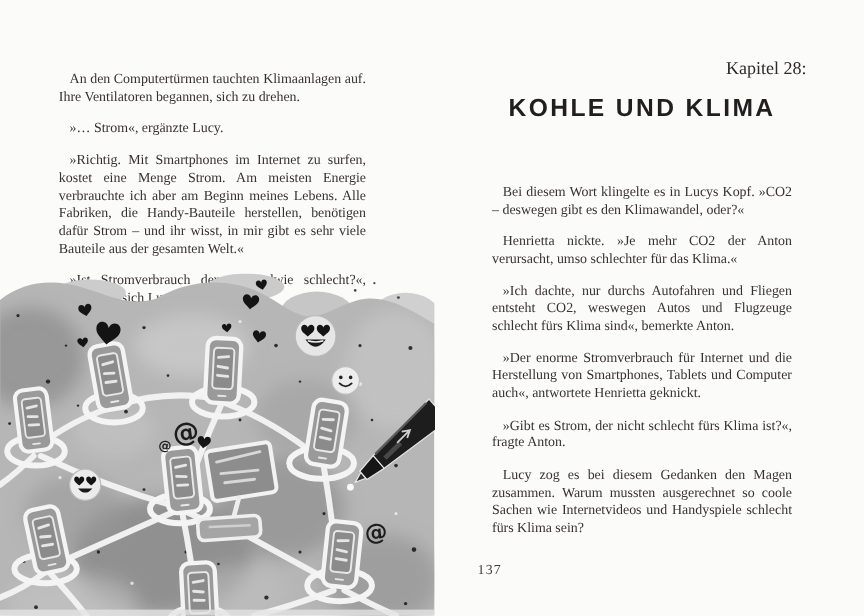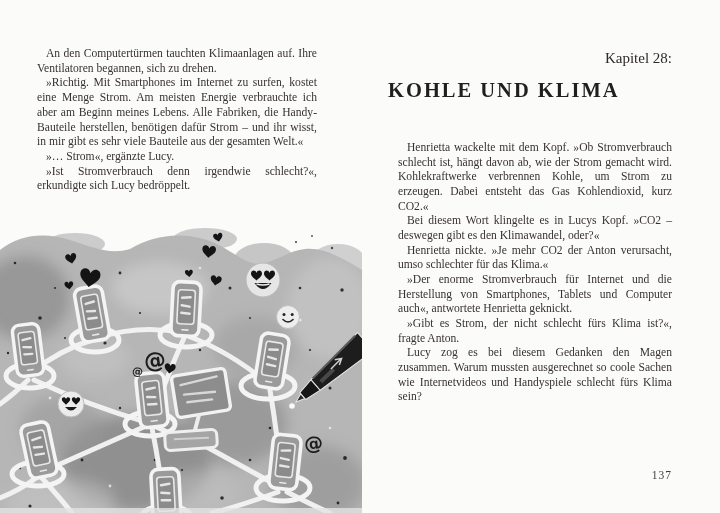--- a/index.html
+++ b/index.html
@@ -6,53 +6,53 @@
   body{
     width:720px;height:513px;position:relative;overflow:hidden;
     background:#fbfbfa;
     font-family:"Liberation Serif", serif;
     color:#383133;
   }
   .page-left-text{
     position:absolute;left:37px;top:47px;width:280px;
     font-size:11.6px;line-height:14.7px;text-align:justify;
   }
-  .page-left-text p, .page-right-text p{margin:0;text-indent:9px;}
+  .page-left-text p, .page-right-text p{margin:12px;text-indent:9px;}
   .kicker{
     position:absolute;left:398px;top:50px;width:274px;
     text-align:right;font-size:15px;color:#2e292b;
   }
   .chapter-title{
     position:absolute;left:388px;top:79px;width:294px;margin:0;
-    text-align:left;
-    font-family:Liberation Serif, serif;font-weight:bold;
+    text-align:center;
+    font-family:Liberation Sans, sans-serif;font-weight:bold;
     font-size:20.5px;letter-spacing:2px;color:#211e1f;
   }
   .page-right-text{
     position:absolute;left:398px;top:141px;width:274px;
     font-size:11.6px;line-height:14.65px;text-align:justify;
   }
   .page-number{
     position:absolute;left:398px;top:469px;width:274px;
-    text-align:right;font-size:11.5px;letter-spacing:1px;color:#403a3c;
+    text-align:left;font-size:11.5px;letter-spacing:1px;color:#403a3c;
   }
   .illustration{
     position:absolute;left:0;top:228px;width:362px;height:285px;
   }
 </style>
 </head>
 <body>
 
 <div style="position:absolute;inset:0;">
 
   <div>
     <div class="page-left-text">
         <p>An den Computertürmen tauchten Klimaanlagen auf. Ihre Ventilatoren begannen, sich zu drehen.</p>
+        <p>»… Strom«, ergänzte Lucy.</p>
         <p>»Richtig. Mit Smartphones im Internet zu surfen, kostet eine Menge Strom. Am meisten Energie verbrauchte ich aber am Beginn meines Lebens. Alle Fabriken, die Handy-Bauteile herstellen, benötigen dafür Strom – und ihr wisst, in mir gibt es sehr viele Bauteile aus der gesamten Welt.«</p>
-        <p>»… Strom«, ergänzte Lucy.</p>
         <p>»Ist Stromverbrauch denn irgendwie schlecht?«, erkundigte sich Lucy bedröppelt.</p>
       </div>
 
     <svg class="illustration" viewBox="0 0 362 285">
       <defs>
         <path id="bgpath" d="M0,22 C 20,6 45,4 70,12 C 95,20 110,27 130,21 C 150,9 175,4 200,10 C 225,16 234,29 252,35 C 268,40 285,23 305,21 C 325,19 345,32 362,42 L362,285 L0,285 Z"></path>
         <clipPath id="bgclip">
             <use href="#bgpath"></use>
           </clipPath>
         <filter id="soft" x="-30%" y="-30%" width="160%" height="160%">
@@ -240,23 +240,23 @@
       </g>
 
       <rect x="0" y="280" width="362" height="5" fill="#e3e3e3" opacity=".8"></rect>
     </svg>
   </div>
 
   <div>
     <div class="kicker">Kapitel 28:</div>
     <h1 class="chapter-title">KOHLE UND KLIMA</h1>
     <div class="page-right-text">
-        <p>Henrietta wackelte mit dem Kopf. »Ob Stromverbrauch schlecht ist, hängt davon ab, wie der Strom gemacht wird. Kohlekraftwerke verbrennen Kohle, um Strom zu erzeugen. Dabei entsteht das Gas Kohlendioxid, kurz CO2.«</p>
         <p>Bei diesem Wort klingelte es in Lucys Kopf. »CO2 – deswegen gibt es den Klimawandel, oder?«</p>
         <p>Henrietta nickte. »Je mehr CO2 der Anton verursacht, umso schlechter für das Klima.«</p>
+        <p>»Ich dachte, nur durchs Autofahren und Fliegen entsteht CO2, weswegen Autos und Flugzeuge schlecht fürs Klima sind«, bemerkte Anton.</p>
         <p>»Der enorme Stromverbrauch für Internet und die Herstellung von Smartphones, Tablets und Computer auch«, antwortete Henrietta geknickt.</p>
         <p>»Gibt es Strom, der nicht schlecht fürs Klima ist?«, fragte Anton.</p>
         <p>Lucy zog es bei diesem Gedanken den Magen zusammen. Warum mussten ausgerechnet so coole Sachen wie Internetvideos und Handyspiele schlecht fürs Klima sein?</p>
       </div>
     <div class="page-number">137</div>
   </div>
 
 </div>
 
 </body></html>

